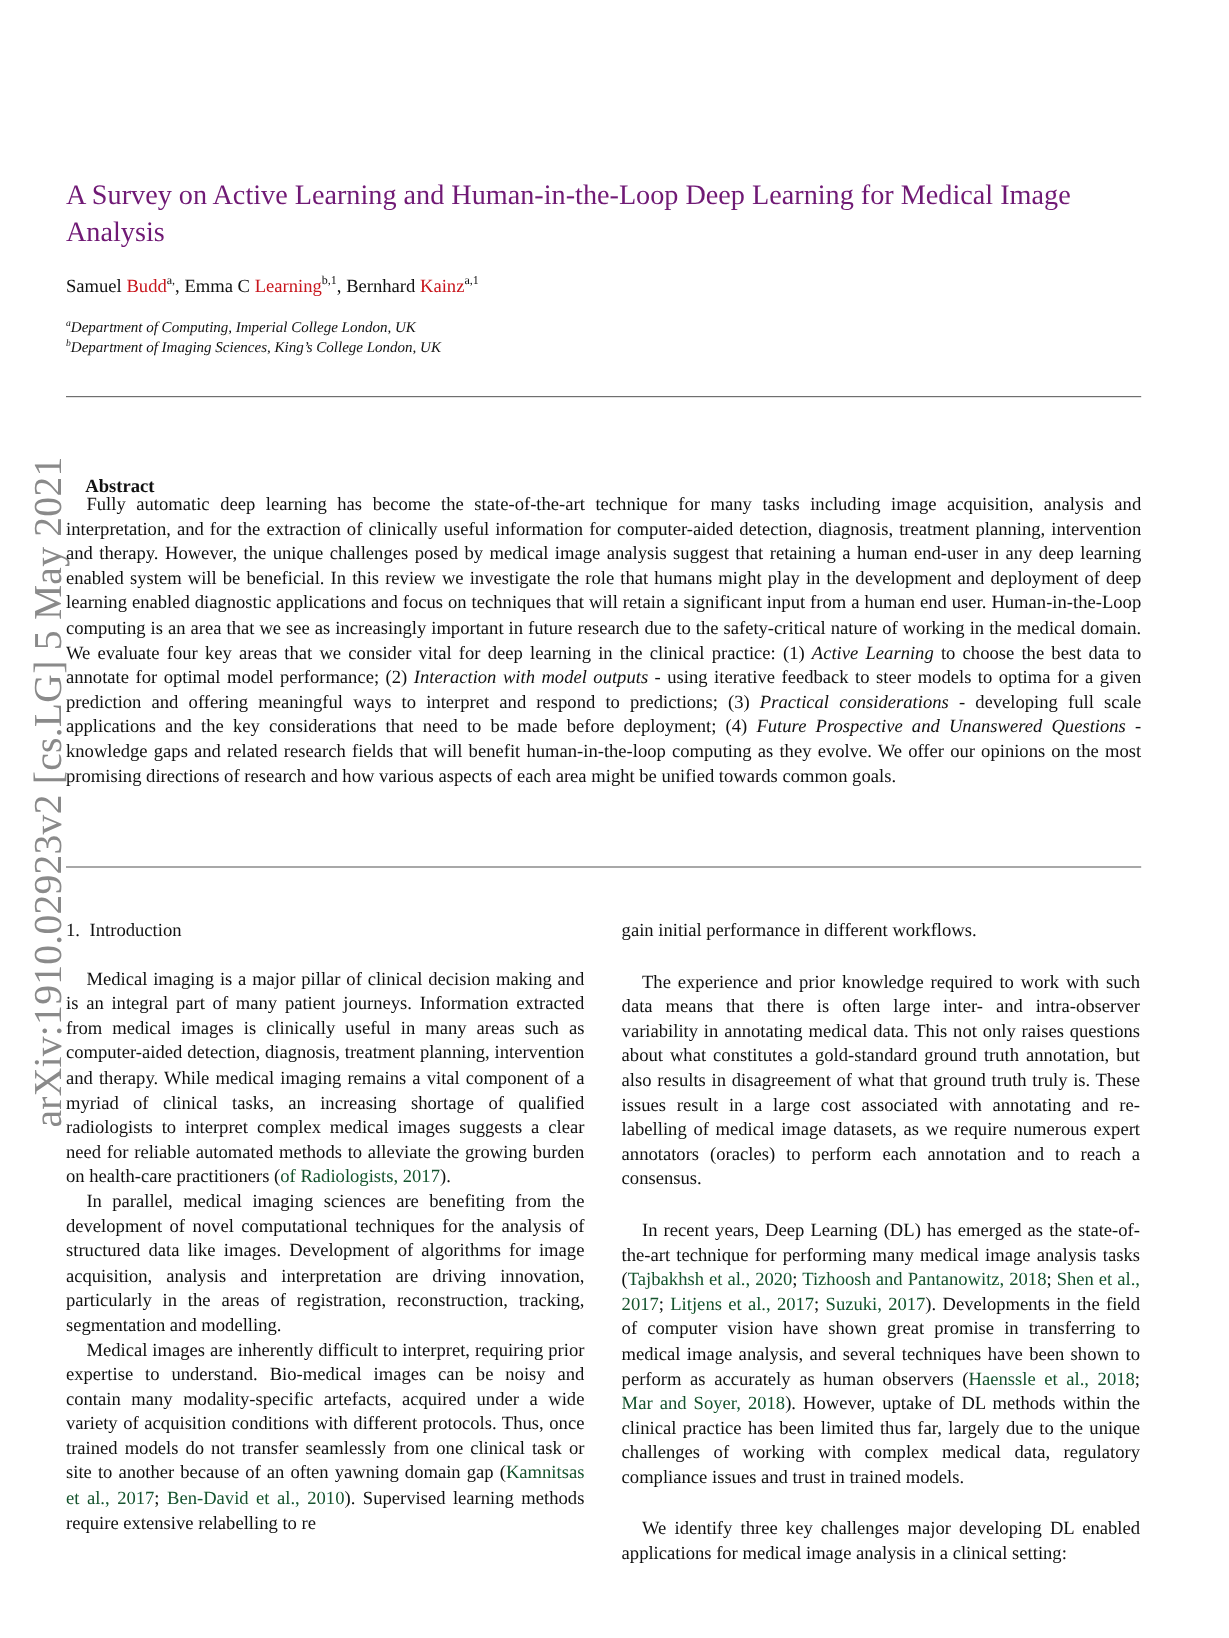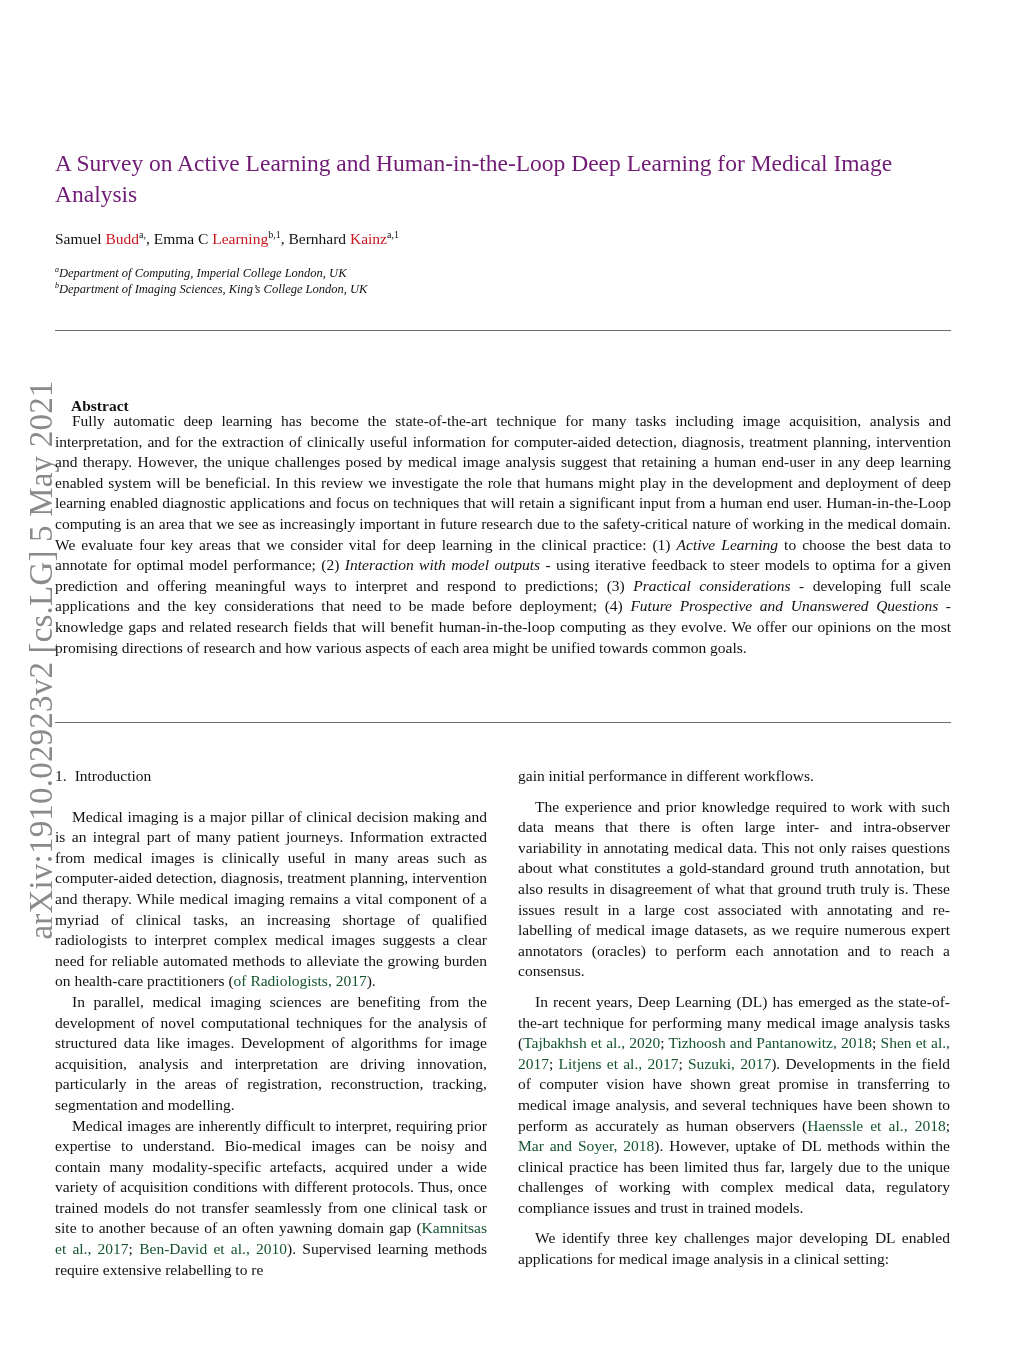--- a/index.html
+++ b/index.html
@@ -35,21 +35,21 @@
     text-indent: 17px; hyphens: manual;
   }
   .col {
     position: absolute; top: 766px; width: 432px;
     font-size: 15.5px; line-height: 20.6px; text-align: justify;
   }
   .col.left { left: 55px; }
   .col.right { left: 518px; }
   .col p { margin: 0; text-indent: 17px; }
   .col p.noindent { text-indent: 0; }
-  .col p.gap { margin-top: 10px; }
+  .col p.gap { margin-top: 22px; }
   .sec-head {
     font-weight: normal; font-size: 15.5px; margin: 0 0 20px 0; text-indent: 0;
   }
   .sec-head .num { margin-right: 8px; }
   .cite { color: #14532d; }
   em { font-style: italic; }
   .stamp {
     position: absolute; left: 41px; top: 660px;
     transform: translate(-50%, -50%) rotate(-90deg);
     white-space: nowrap; font-size: 33px; color: #8a8a8a;

